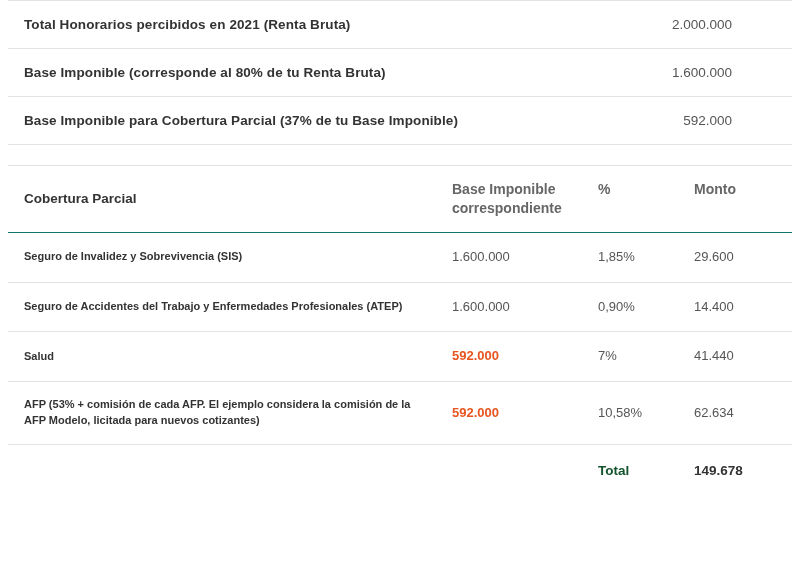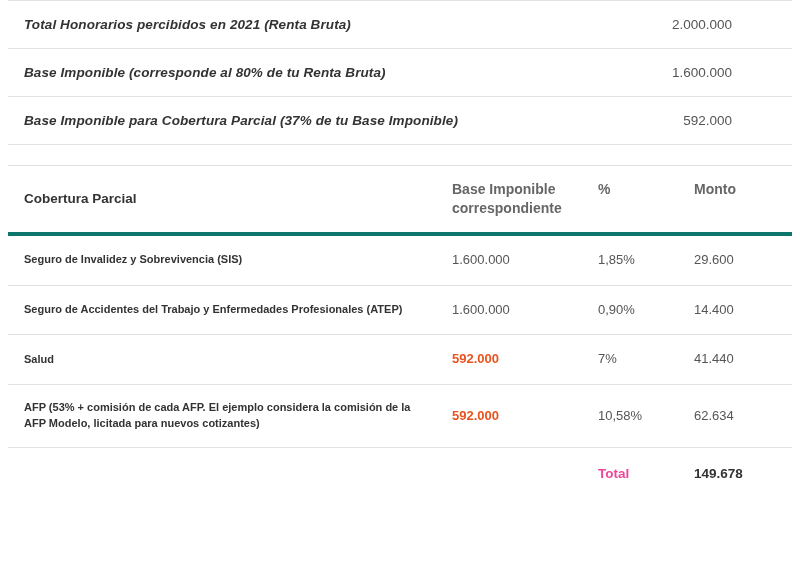--- a/index.html
+++ b/index.html
@@ -39,21 +39,20 @@
   }
   .summary-table td {
     padding: 16px 12px 16px 16px;
     font-size: 13.5px;
     color: #333333;
     vertical-align: middle;
   }
   .summary-table td.label {
     font-weight: bold;
     letter-spacing: .1px;
-    font-style: italic;
   }
   .summary-table td.value {
     text-align: right;
     font-weight: normal;
     color: #555555;
     width: 180px;
     padding-right: 60px;
   }
 
   
@@ -63,21 +62,21 @@
 
   
   .detail-table {
     border-collapse: collapse;
   }
   .detail-table tr {
     border-bottom: 1px solid #e2e2e2;
   }
   .detail-table tr.header-row {
     border-top: 1px solid #e2e2e2;
-    border-bottom: 4px solid #0f766e;
+    border-bottom: 1px solid #0f766e;
   }
   .detail-table th {
     font-size: 14px;
     font-weight: bold;
     color: #666666;
     text-align: left;
     padding: 14px 8px 14px 8px;
     vertical-align: top;
     line-height: 1.35;
   }
@@ -126,21 +125,21 @@
   .detail-table tr.total-row {
     border-bottom: none;
   }
   .detail-table tr.total-row td {
     padding-top: 16px;
     padding-bottom: 16px;
   }
   .detail-table td.total-label {
     text-align: left;
     font-weight: bold;
-    color: #ec4899;
+    color: #14532d;
     font-size: 13.5px;
   }
   .detail-table td.total-value {
     font-weight: bold;
     color: #333333;
     font-size: 13.5px;
   }
 </style>
 </head>
 <body>

